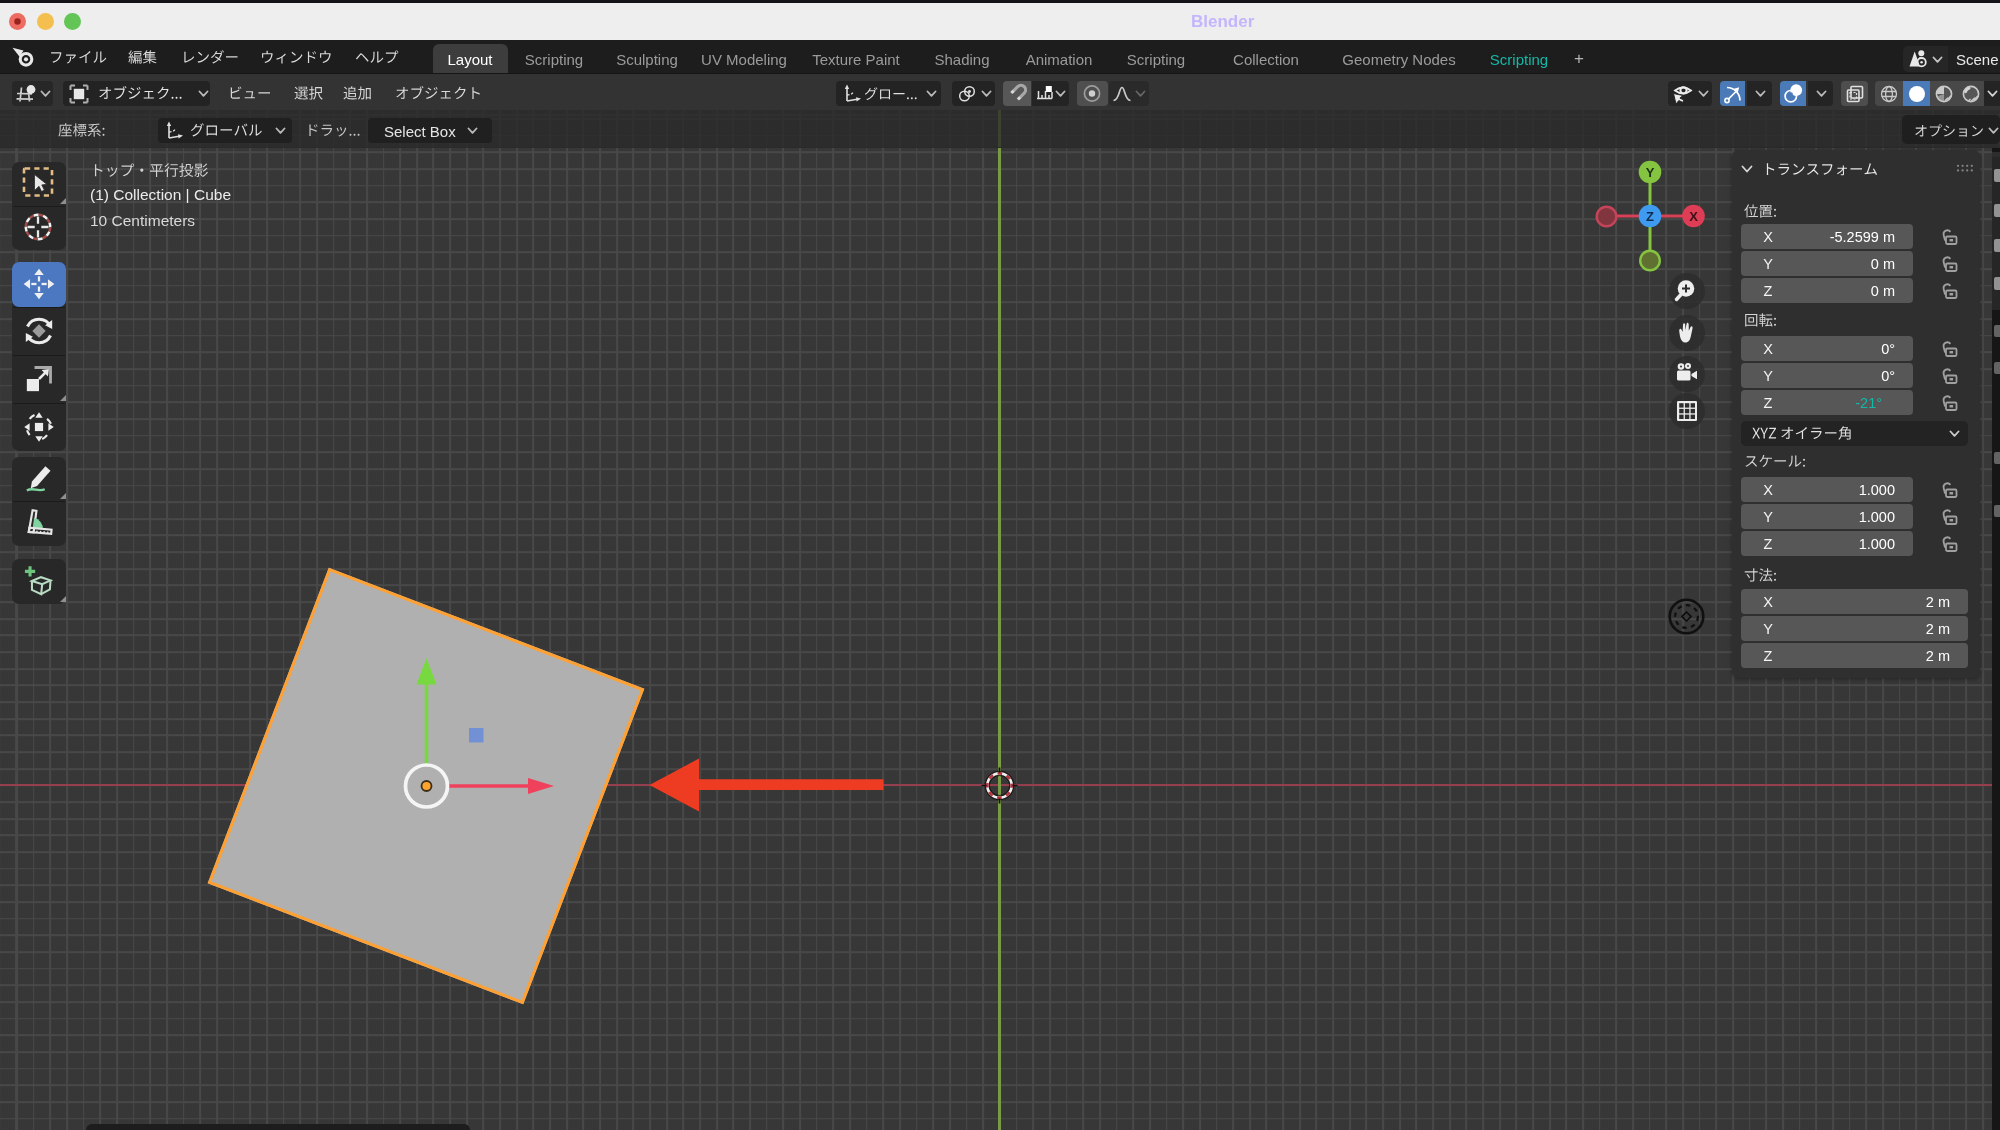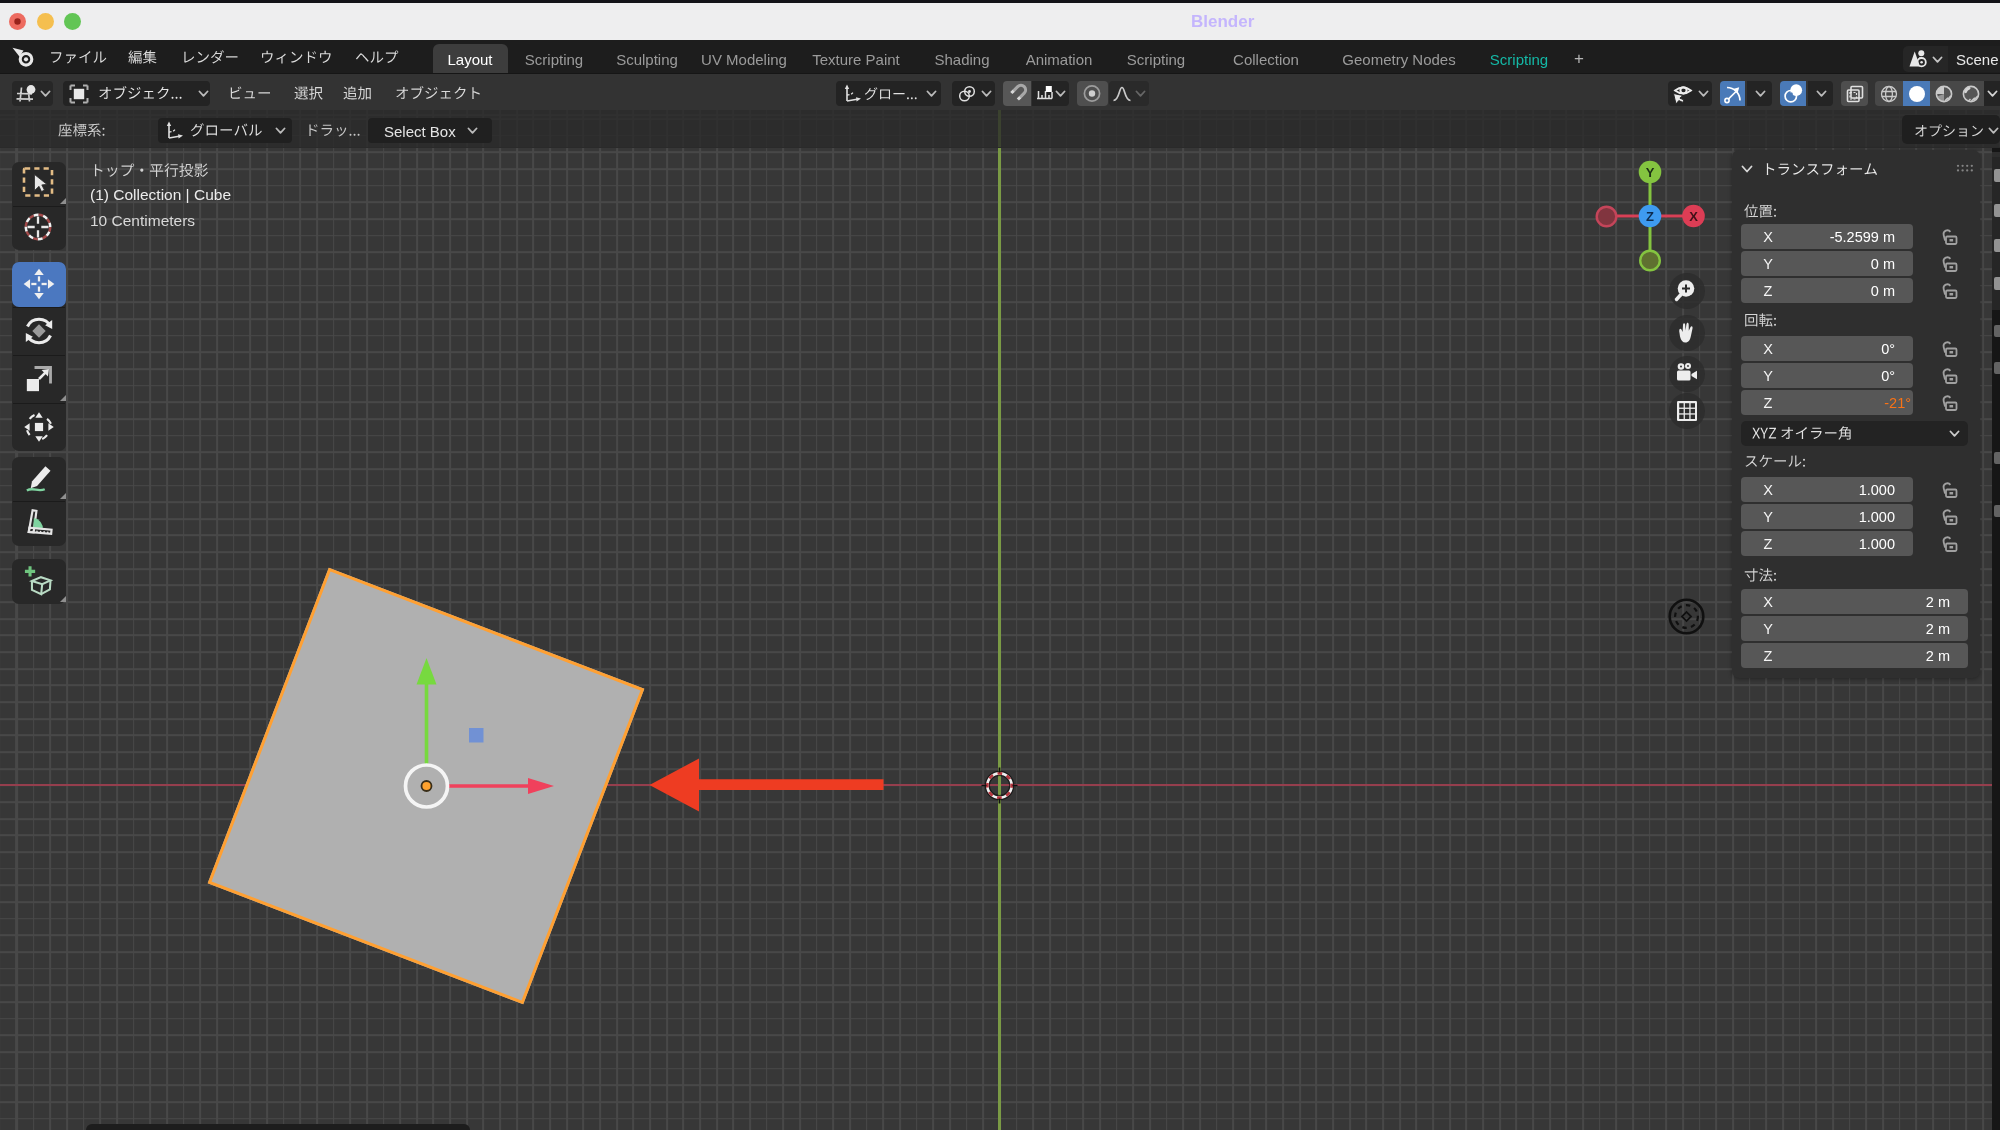--- a/index.html
+++ b/index.html
@@ -668,21 +668,21 @@
 <div style="position:absolute;right:105px;top:375.5px;transform:translateY(-50%);font:400 14.5px 'Liberation Sans',sans-serif;color:#ffffff;z-index:22">0°</div>
 <svg style="position:absolute;left:1940px;top:366.5px;z-index:21;" width="19" height="18" viewBox="0 0 19 18">
     <g fill="none" stroke="#a0a0a0" stroke-width="1.8">
       <rect x="6" y="8.5" width="10.5" height="7.5" rx="1.2"></rect>
       <path d="M4 12 L4 6.2 A3.8 3.8 0 0 1 11.3 4.8" transform="rotate(-14 7 8)"></path>
       <rect x="9.5" y="11" width="3.6" height="2.5" fill="#a0a0a0" stroke="none"></rect>
     </g>
   </svg>
 <div style="position:absolute;left:1741px;top:390.0px;width:172px;height:25px;background:#575757;border-radius:4px;z-index:21;"></div>
 <div style="position:absolute;left:1768px;top:402.5px;transform:translate(-50%,-50%);font:400 14.5px 'Liberation Sans',sans-serif;color:#f5f5f5;z-index:22">Z</div>
-<div style="position:absolute;right:89px;top:402.5px;transform:translateY(-50%);font:400 14.5px 'Liberation Sans',sans-serif;color:#f97316;z-index:22">-21°</div>
+<div style="position:absolute;right:118px;top:402.5px;transform:translateY(-50%);font:400 14.5px 'Liberation Sans',sans-serif;color:#14b8a6;z-index:22">-21°</div>
 <svg style="position:absolute;left:1940px;top:393.5px;z-index:21;" width="19" height="18" viewBox="0 0 19 18">
     <g fill="none" stroke="#a0a0a0" stroke-width="1.8">
       <rect x="6" y="8.5" width="10.5" height="7.5" rx="1.2"></rect>
       <path d="M4 12 L4 6.2 A3.8 3.8 0 0 1 11.3 4.8" transform="rotate(-14 7 8)"></path>
       <rect x="9.5" y="11" width="3.6" height="2.5" fill="#a0a0a0" stroke="none"></rect>
     </g>
   </svg>
 <div style="position:absolute;left:1741px;top:421px;width:227px;height:25px;background:#232323;border-radius:5px;z-index:21;"></div>
 <svg style="position:absolute;left:1752.0px;top:426.2px;overflow:visible;z-index:22" width="100.5" height="17.4" fill="#e2e2e2">
     <use href="#jg51" transform="translate(0.00,12.47) scale(0.014500,-0.014500)"></use>

